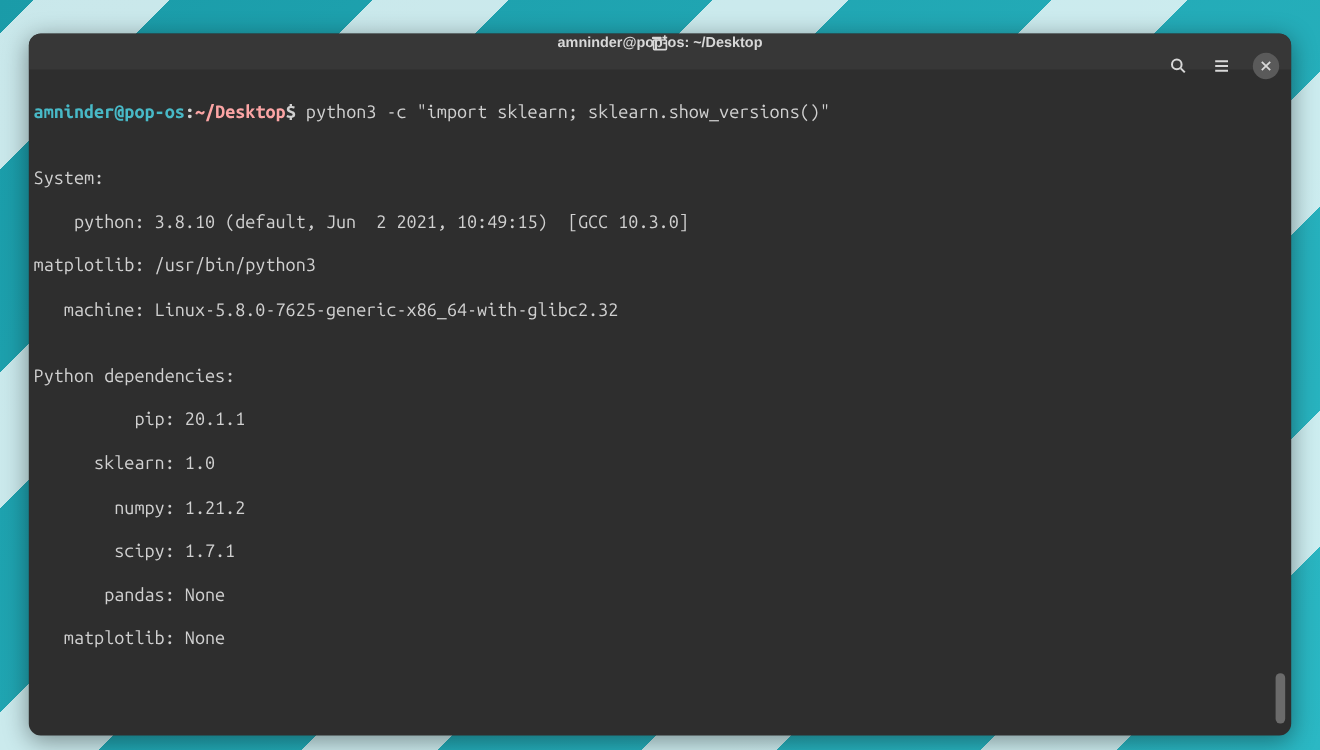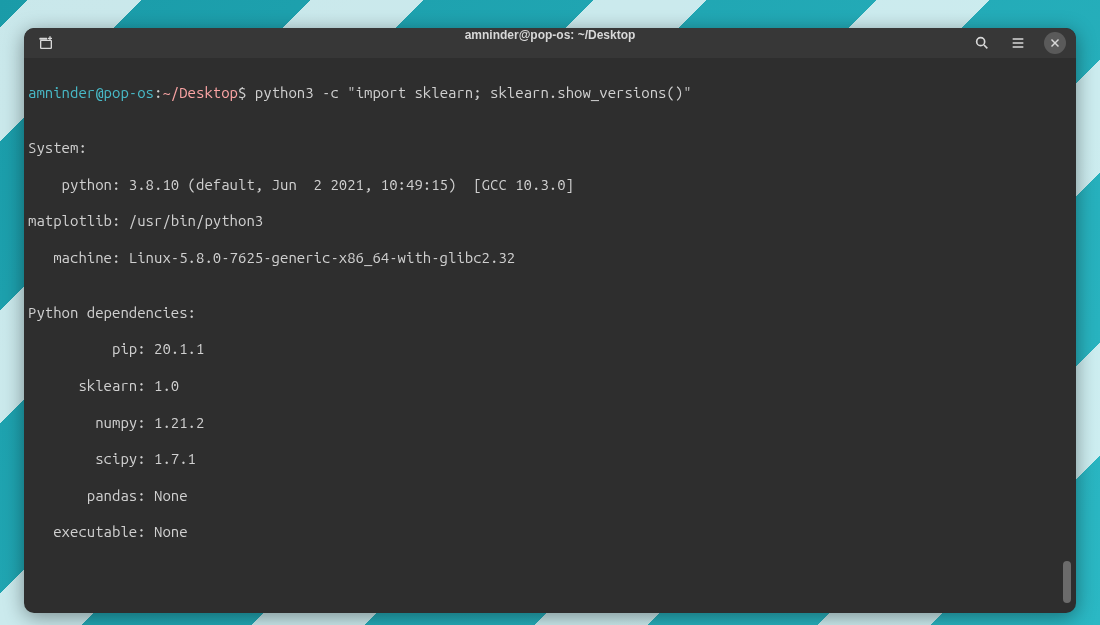--- a/index.html
+++ b/index.html
@@ -35,23 +35,25 @@
       border-radius: 10px;
       box-shadow: 0 4px 20px rgba(0,0,0,0.4);
       display: flex;
       flex-direction: column;
       overflow: hidden;
     }
     .titlebar {
       height: 30px;
       background: #373737;
       display: flex;
+      align-items: center;
       position: relative;
       border-top-left-radius: 10px;
       border-top-right-radius: 10px;
+      flex-direction: column;
     }
     .title-left {
       width: 44px;
       display: flex;
       justify-content: center;
       align-items: center;
     }
     .new-tab-icon {
       width: 16px;
       height: 16px;
@@ -110,21 +112,21 @@
       height: 42px;
       background: #6b6b6b;
       border-radius: 4px;
     }
     .user { color: #48b9c7; font-weight: bold; }
     .path { color: #fca5a5; font-weight: bold; }
     .colon { color: #d0d0d0; font-weight: bold; }
     .dollar { color: #d0d0d0; font-weight: bold; }
     .cmd { color: #d0d0d0; }
     .line { display: block; }
-    .bold { font-weight: normal; text-align: right; }
+    .bold { font-weight: bold; text-align: right; }
   </style>
 </head>
 <body>
 
 <div class="terminal-window">
   <div class="titlebar">
     <div class="title-left">
       <span class="new-tab-icon">
         <svg viewBox="0 0 24 24" width="16" height="16" fill="currentColor">
           <rect x="4" y="8" width="16" height="12" rx="1" fill="none" stroke="currentColor" stroke-width="2"></rect>
@@ -165,21 +167,21 @@
 <span class="line">    python: 3.8.10 (default, Jun  2 2021, 10:49:15)  [GCC 10.3.0]</span>
 <span class="line">matplotlib: /usr/bin/python3</span>
 <span class="line">   machine: Linux-5.8.0-7625-generic-x86_64-with-glibc2.32</span>
 <span class="line"></span>
 <span class="line">Python dependencies:</span>
 <span class="line">          pip: 20.1.1</span>
 <span class="line">      sklearn: 1.0</span>
 <span class="line">        numpy: 1.21.2</span>
 <span class="line">        scipy: 1.7.1</span>
 <span class="line">       pandas: None</span>
-<span class="line">   executable: None</span>
+<span class="line">   matplotlib: None</span>
 
 
 <span class="line"></span>
 
 
     <div class="scrollbar"></div>
   </div>
 </div>
 
 </body></html>

